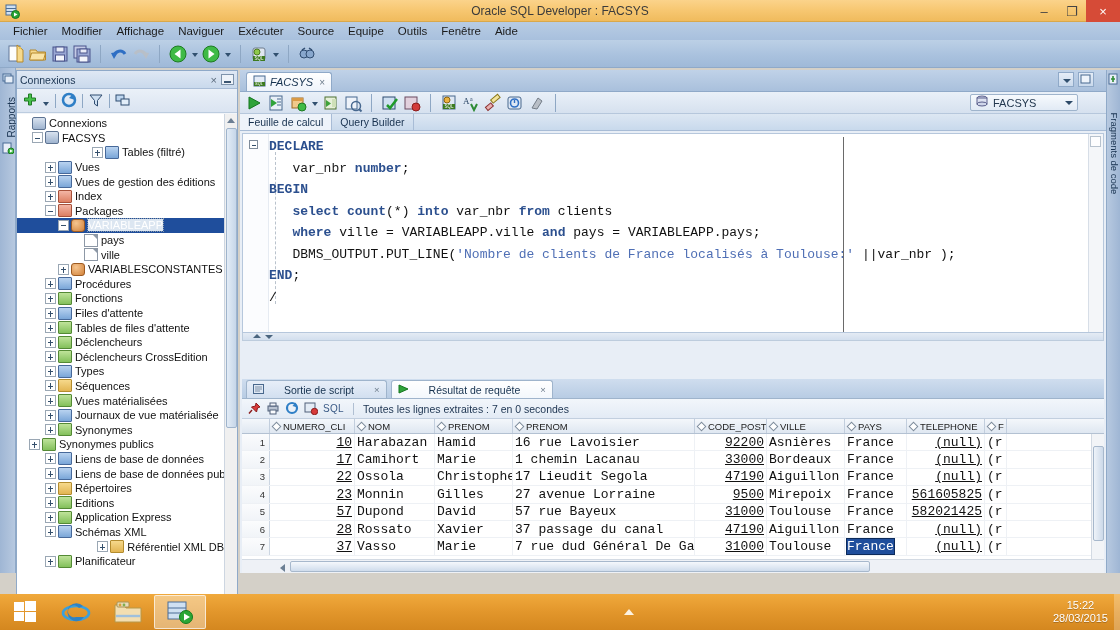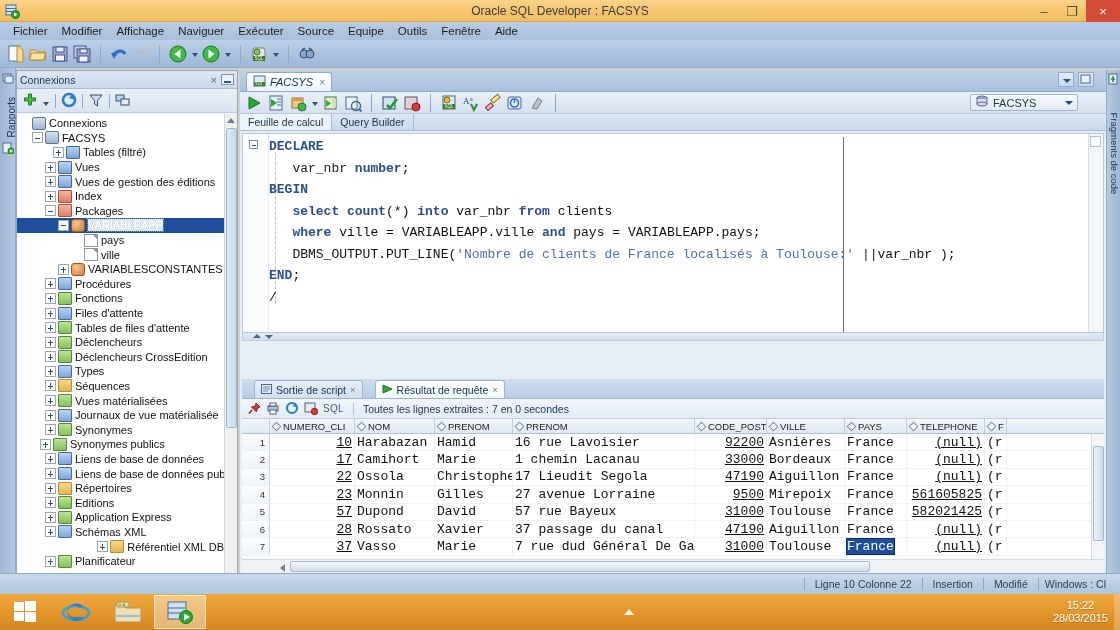--- a/index.html
+++ b/index.html
@@ -183,21 +183,21 @@
              border:1px solid #bdccdd; border-top:none; position:relative;}
   .splitter:before{content:"";position:absolute;left:10px;top:1px;
     border-left:4px solid transparent;border-right:4px solid transparent;border-bottom:4px solid #4a657f;}
   .splitter:after{content:"";position:absolute;left:22px;top:2px;
     border-left:4px solid transparent;border-right:4px solid transparent;border-top:4px solid #4a657f;}
 
   
   .results{ position:absolute; left:242px; top:379px; width:862px; height:194px; background:#eef2f8;}
   .res-tabrow{ height:20px; background:linear-gradient(to bottom,#cfddee,#b8cce4);
      border-bottom:1px solid #9fb4cc; display:flex; align-items:flex-end; }
-  .res-tab{ height:18px; display:flex; align-items:center; gap:4px; padding:0 6px; margin-left:12px;
+  .res-tab{ height:18px; display:flex; align-items:center; gap:20px; padding:0 6px; margin-left:4px;
      font-size:10.5px; color:#16324f; border:1px solid #9fb4cc; border-bottom:none;
      border-radius:3px 3px 0 0; background:linear-gradient(to bottom,#e7eef8,#d2dff0);}
   .res-tab.active{ background:linear-gradient(to bottom,#ffffff,#f3f7fc); }
   .res-tab .tabx{ color:#6d7c8c; font-size:9.5px; }
   .res-tb{ height:20px; background:linear-gradient(to bottom,#f2f6fb,#e3ebf5);
      border-bottom:1px solid #c2cfdf; display:flex; align-items:center; gap:5px; padding-left:5px;
      font-size:10.5px; color:#1c3350;}
   .res-tb .sqltxt{ color:#3a5a86; font-size:10px; letter-spacing:.3px;}
   .res-tb .vsep{ width:1px;height:12px;background:#b0bfd2; margin:0 4px;}
 
@@ -416,21 +416,21 @@
           <div class="tnode" style="padding-left: 2px;">
             <span class="spacer"></span>
             <span class="ic ic-db"></span>
             <span class="lbl">Connexions</span>
           </div>
           <div class="tnode" style="padding-left: 15px;">
             <span class="exp"></span>
             <span class="ic ic-db"></span>
             <span class="lbl">FACSYS</span>
           </div>
-          <div class="tnode" style="padding-left: 36px;">
+          <div class="tnode" style="padding-left: 36px; justify-content: center;">
             <span class="exp plus"></span>
             <span class="ic ic-folder-b"></span>
             <span class="lbl">Tables (filtré)</span>
           </div>
           <div class="tnode" style="padding-left: 28px;">
             <span class="exp plus"></span>
             <span class="ic ic-folder-b"></span>
             <span class="lbl">Vues</span>
           </div>
           <div class="tnode" style="padding-left: 28px;">
@@ -516,21 +516,21 @@
           <div class="tnode" style="padding-left: 28px;">
             <span class="exp plus"></span>
             <span class="ic ic-folder-b"></span>
             <span class="lbl">Journaux de vue matérialisée</span>
           </div>
           <div class="tnode" style="padding-left: 28px;">
             <span class="exp plus"></span>
             <span class="ic ic-folder-g"></span>
             <span class="lbl">Synonymes</span>
           </div>
-          <div class="tnode" style="padding-left: 23px;">
+          <div class="tnode" style="padding-left: 12px;">
             <span class="exp plus"></span>
             <span class="ic ic-folder-g"></span>
             <span class="lbl">Synonymes publics</span>
           </div>
           <div class="tnode" style="padding-left: 28px;">
             <span class="exp plus"></span>
             <span class="ic ic-folder-b"></span>
             <span class="lbl">Liens de base de données</span>
           </div>
           <div class="tnode" style="padding-left: 28px;">
@@ -901,26 +901,20 @@
 
   <div class="rightstrip">
     <span style="position:absolute;left:1px;top:3px">
       <svg width="12" height="12">
           <rect x="1" y="1" width="8" height="10" fill="#e8eef8" stroke="#4a6d96"></rect>
       <path d="M5 3 l0 6 M3 6 l4 0" stroke="#2e8b35" stroke-width="1.6"></path>
         </svg></span>
     <span class="rstrip-vtext">Fragments de code</span>
   </div>
 
-  <div class="statusbar">
-    <span class="seg">Ligne 10 Colonne 22</span>
-    <span class="seg">Insertion</span>
-    <span class="seg">Modifié</span>
-    <span class="seg" style="border-left:1px solid #8ca3bf;padding-left:6px">Windows : Cl</span>
-  </div>
 
   <div class="taskbar">
     <div class="tb-start">
       <svg width="26" height="26">
           <rect x="2" y="3" width="10" height="9" fill="#fff"></rect>
       <rect x="13" y="2" width="11" height="10" fill="#fff"></rect>
       <rect x="2" y="13" width="10" height="9" fill="#fff"></rect>
       <rect x="13" y="13" width="11" height="10" fill="#fff"></rect>
         </svg>
     </div>

